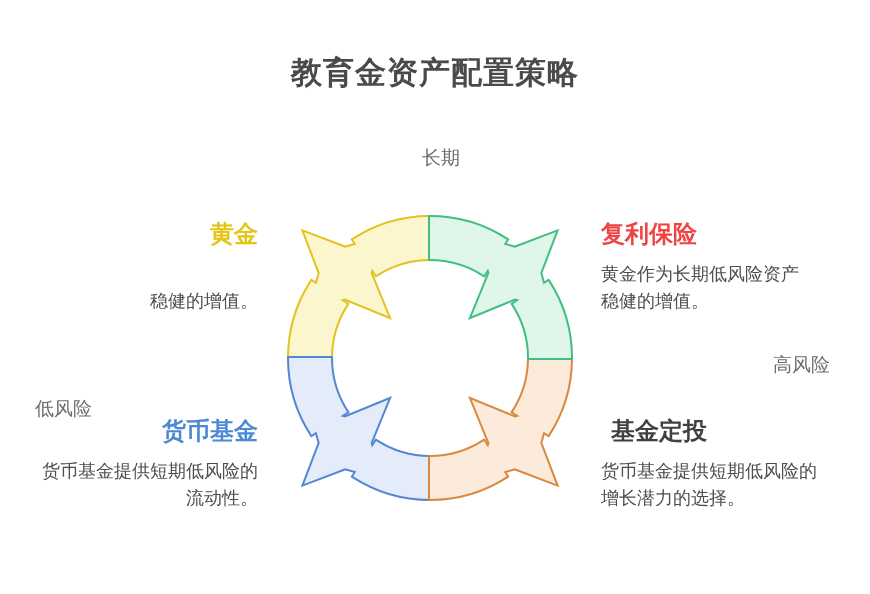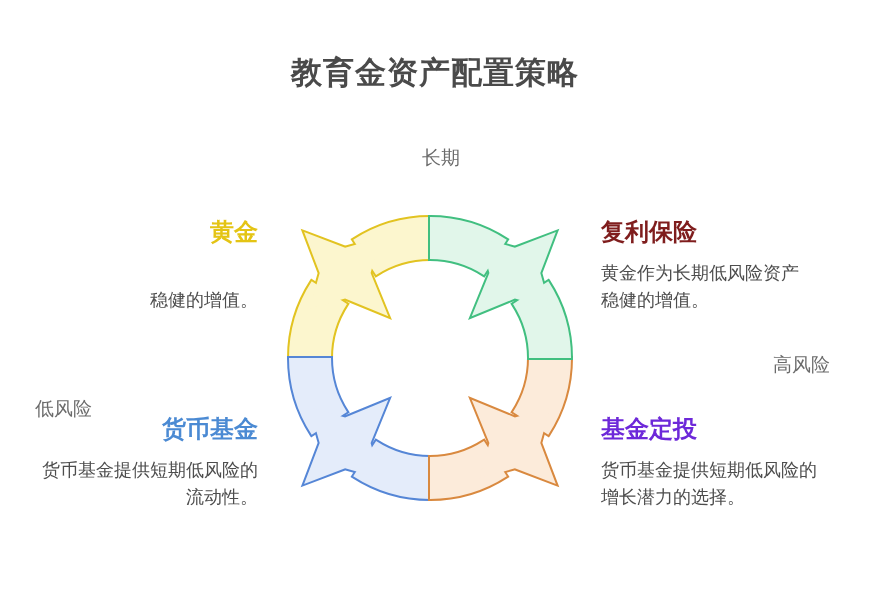--- a/index.html
+++ b/index.html
@@ -1,18 +1,18 @@
 <!DOCTYPE html>
 <html><head>
 <meta charset="utf-8">
 <style>
   html,body{margin:0;padding:0;background:#fff;}
   .stage{
     position:relative;width:870px;height:552px;background:#ffffff;overflow:hidden;
-    font-family:Liberation Mono, monospace;
+    font-family:Liberation Sans, sans-serif;
     --c-title:#4a4a4a; --c-body:#4d4d4d; --c-axis:#6b6b6b;
   }
   .title{
     position:absolute;left:0;right:0;top:52px;text-align:center;
     font-size:31px;font-weight:700;letter-spacing:1px;color:var(--c-title);
   }
   .axis{position:absolute;font-size:19px;color:var(--c-axis);}
   .axis-top{left:12px;right:0;top:145px;text-align:center;}
   .axis-bottom{left:0;right:0;top:551px;text-align:center;}
   .axis-left{left:35px;top:352px;margin-top:44px;}
@@ -76,36 +76,36 @@
 
   <div class="qblock tl ra">
     <div class="qlabel" style="color: rgb(228, 196, 20);">黄金</div>
     <div class="qdesc">
       <br>
       <span>稳健的增值。</span>
     </div>
   </div>
 
   <div class="qblock tr">
-    <div class="qlabel" style="color: #7f1d1d;">复利保险</div>
+    <div class="qlabel" style="color: #ef4444;">复利保险</div>
     <div class="qdesc">
       <span>黄金作为长期低风险资产</span><br>
       <span>稳健的增值。</span>
     </div>
   </div>
 
   <div class="qblock bl ra">
     <div class="qlabel" style="color: rgb(75, 138, 211);">货币基金</div>
     <div class="qdesc">
       <span>货币基金提供短期低风险的</span><br>
       <span>流动性。</span>
     </div>
   </div>
 
   <div class="qblock br">
-    <div class="qlabel" style="color: #6d28d9;">基金定投</div>
+    <div class="qlabel" style="color: #404040; margin-left: 10px;">基金定投</div>
     <div class="qdesc">
       <span>货币基金提供短期低风险的</span><br>
       <span>增长潜力的选择。</span>
     </div>
   </div>
 
 </div>
 
 </body></html>

